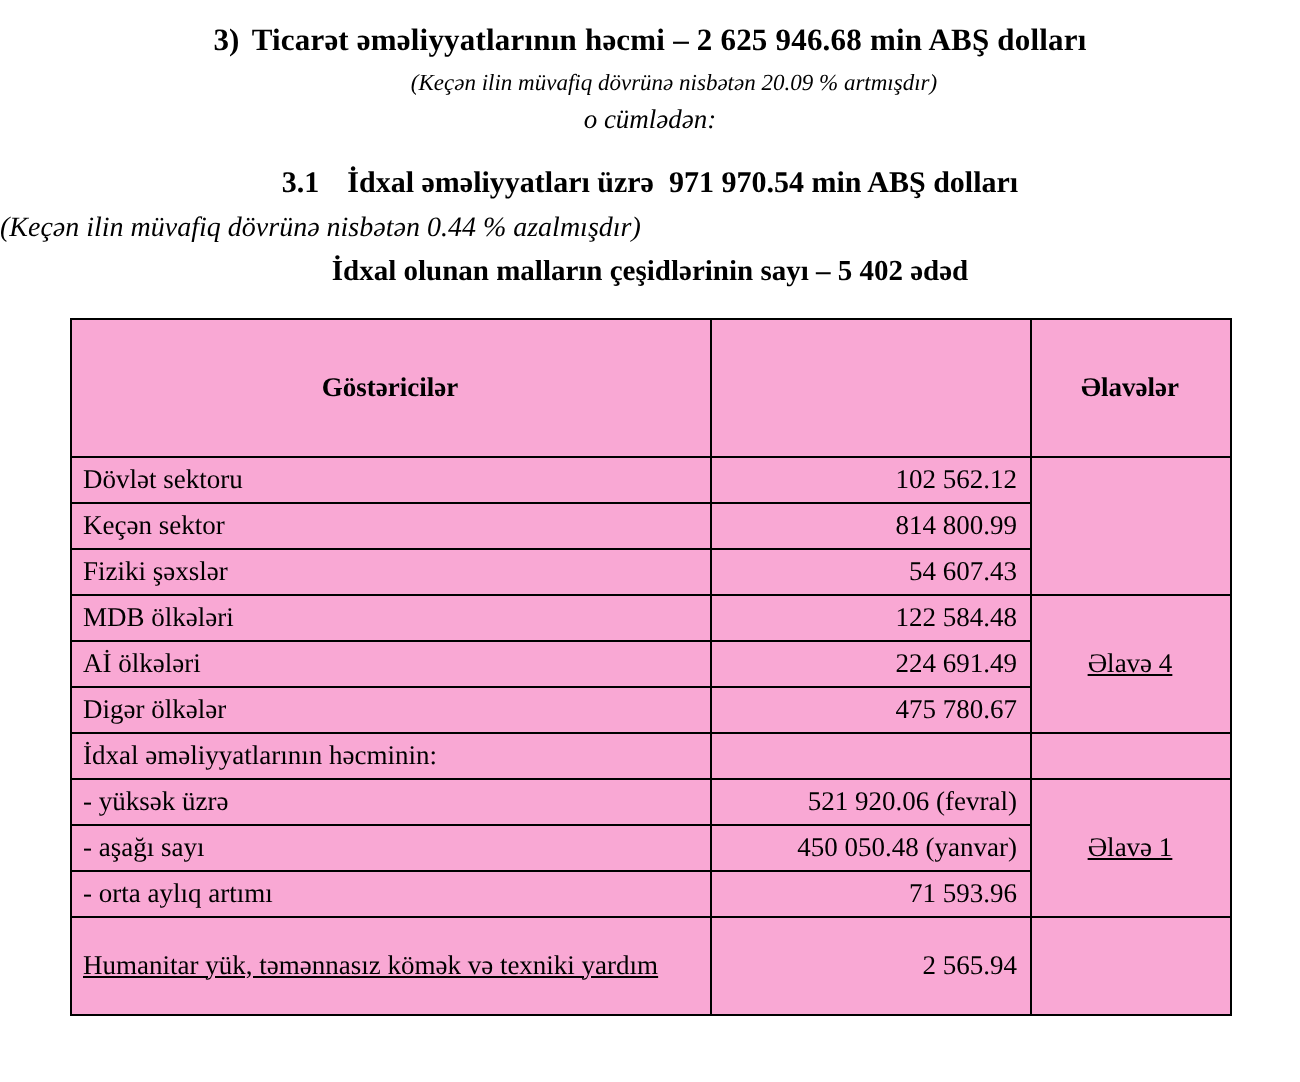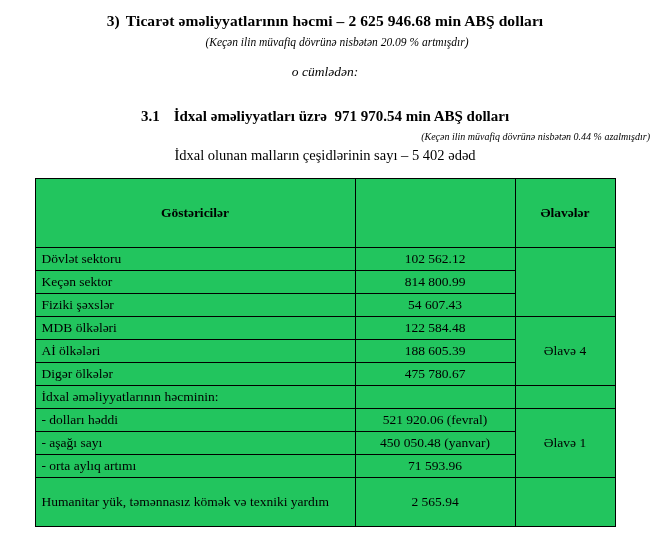--- a/index.html
+++ b/index.html
@@ -36,88 +36,90 @@
     text-align: center;
     font-style: italic;
     font-size: 11.5px;
     margin: 6px 0 0 0;
     padding-left: 24px;
   }
   .ocumleden {
     text-align: center;
     font-style: italic;
     font-size: 13.5px;
+    margin: 4px 0 0 0;
+  }
+  .heading2 {
+    text-align: center;
+    font-weight: bold;
+    font-size: 15px;
     margin: 16px 0 0 0;
-  }
-  .heading2 {
-    text-align: center;
-    font-weight: bold;
-    font-size: 15px;
-    margin: 28px 0 0 0;
   }
   .heading2 .idx {
     margin-right: 14px;
   }
   .subnote2 {
-    text-align: right;
+    text-align: left;
     font-style: italic;
-    font-size: 10px;
+    font-size: 14px;
     margin: 6px 0 0 0;
   }
   .heading3 {
     text-align: center;
-    font-weight: normal;
+    font-weight: bold;
     font-size: 14.5px;
     margin: 5px 0 0 0;
   }
 
   table.data {
     border-collapse: collapse;
     width: 580px;
     margin: 14px auto 0 auto;
     table-layout: fixed;
   }
   table.data td, table.data th {
     border: 1px solid #000000;
     font-size: 13.5px;
     padding: 3px 6px;
     vertical-align: middle;
-    background: #22c55e;
+    background: #f9a8d4;
     margin-left: 40px;
   }
   .col-label { width: 320px; }
   .col-value { width: 160px; }
   .col-note  { width: 100px; }
 
   thead th {
     text-align: center;
     font-weight: bold;
     height: 62px;
     font-size: 14px;
   }
   thead th.blank {
     border-left: 1px solid #000;
   }
   td.label {
     text-align: left;
     white-space: nowrap;
   }
   td.value {
-    text-align: center;
+    text-align: right;
     padding-right: 8px;
   }
   td.note {
     text-align: center;
+    text-decoration: underline;
   }
   td.indent {
     padding-left: 56px;
   }
   td.two-line {
     line-height: 1.25;
     white-space: normal;
+    text-decoration: underline;
   }
   .rowh { height: 22px; padding-left: 35px; }
 </style>
 </head>
 <body>
 
 <div class="page">
 
   <div class="heading-line">
     <span class="num">3)</span><span>Ticarət əməliyyatlarının həcmi</span>&nbsp;<span>–</span>&nbsp;<span>2 625 946.68</span>&nbsp;<span>min ABŞ dolları</span>
@@ -163,34 +165,34 @@
         <td class="value">54 607.43</td>
       </tr>
 
       <tr class="rowh">
         <td class="label">MDB ölkələri</td>
         <td class="value">122 584.48</td>
         <td class="note" rowspan="3">Əlavə 4</td>
       </tr>
       <tr class="rowh">
         <td class="label">Aİ ölkələri</td>
-        <td class="value">188 605.39</td>
+        <td class="value">224 691.49</td>
       </tr>
       <tr class="rowh">
         <td class="label">Digər ölkələr</td>
         <td class="value">475 780.67</td>
       </tr>
 
       <tr class="rowh">
         <td class="label">İdxal əməliyyatlarının həcminin:</td>
         <td class="value"></td>
         <td class="note"></td>
       </tr>
       <tr class="rowh">
-        <td class="label indent">- dolları həddi</td>
+        <td class="label indent">- yüksək üzrə</td>
         <td class="value">521 920.06 (fevral)</td>
         <td class="note" rowspan="3">Əlavə 1</td>
       </tr>
       <tr class="rowh">
         <td class="label indent">- aşağı sayı</td>
         <td class="value">450 050.48 (yanvar)</td>
       </tr>
       <tr class="rowh">
         <td class="label indent">- orta aylıq artımı</td>
         <td class="value">71 593.96</td>

